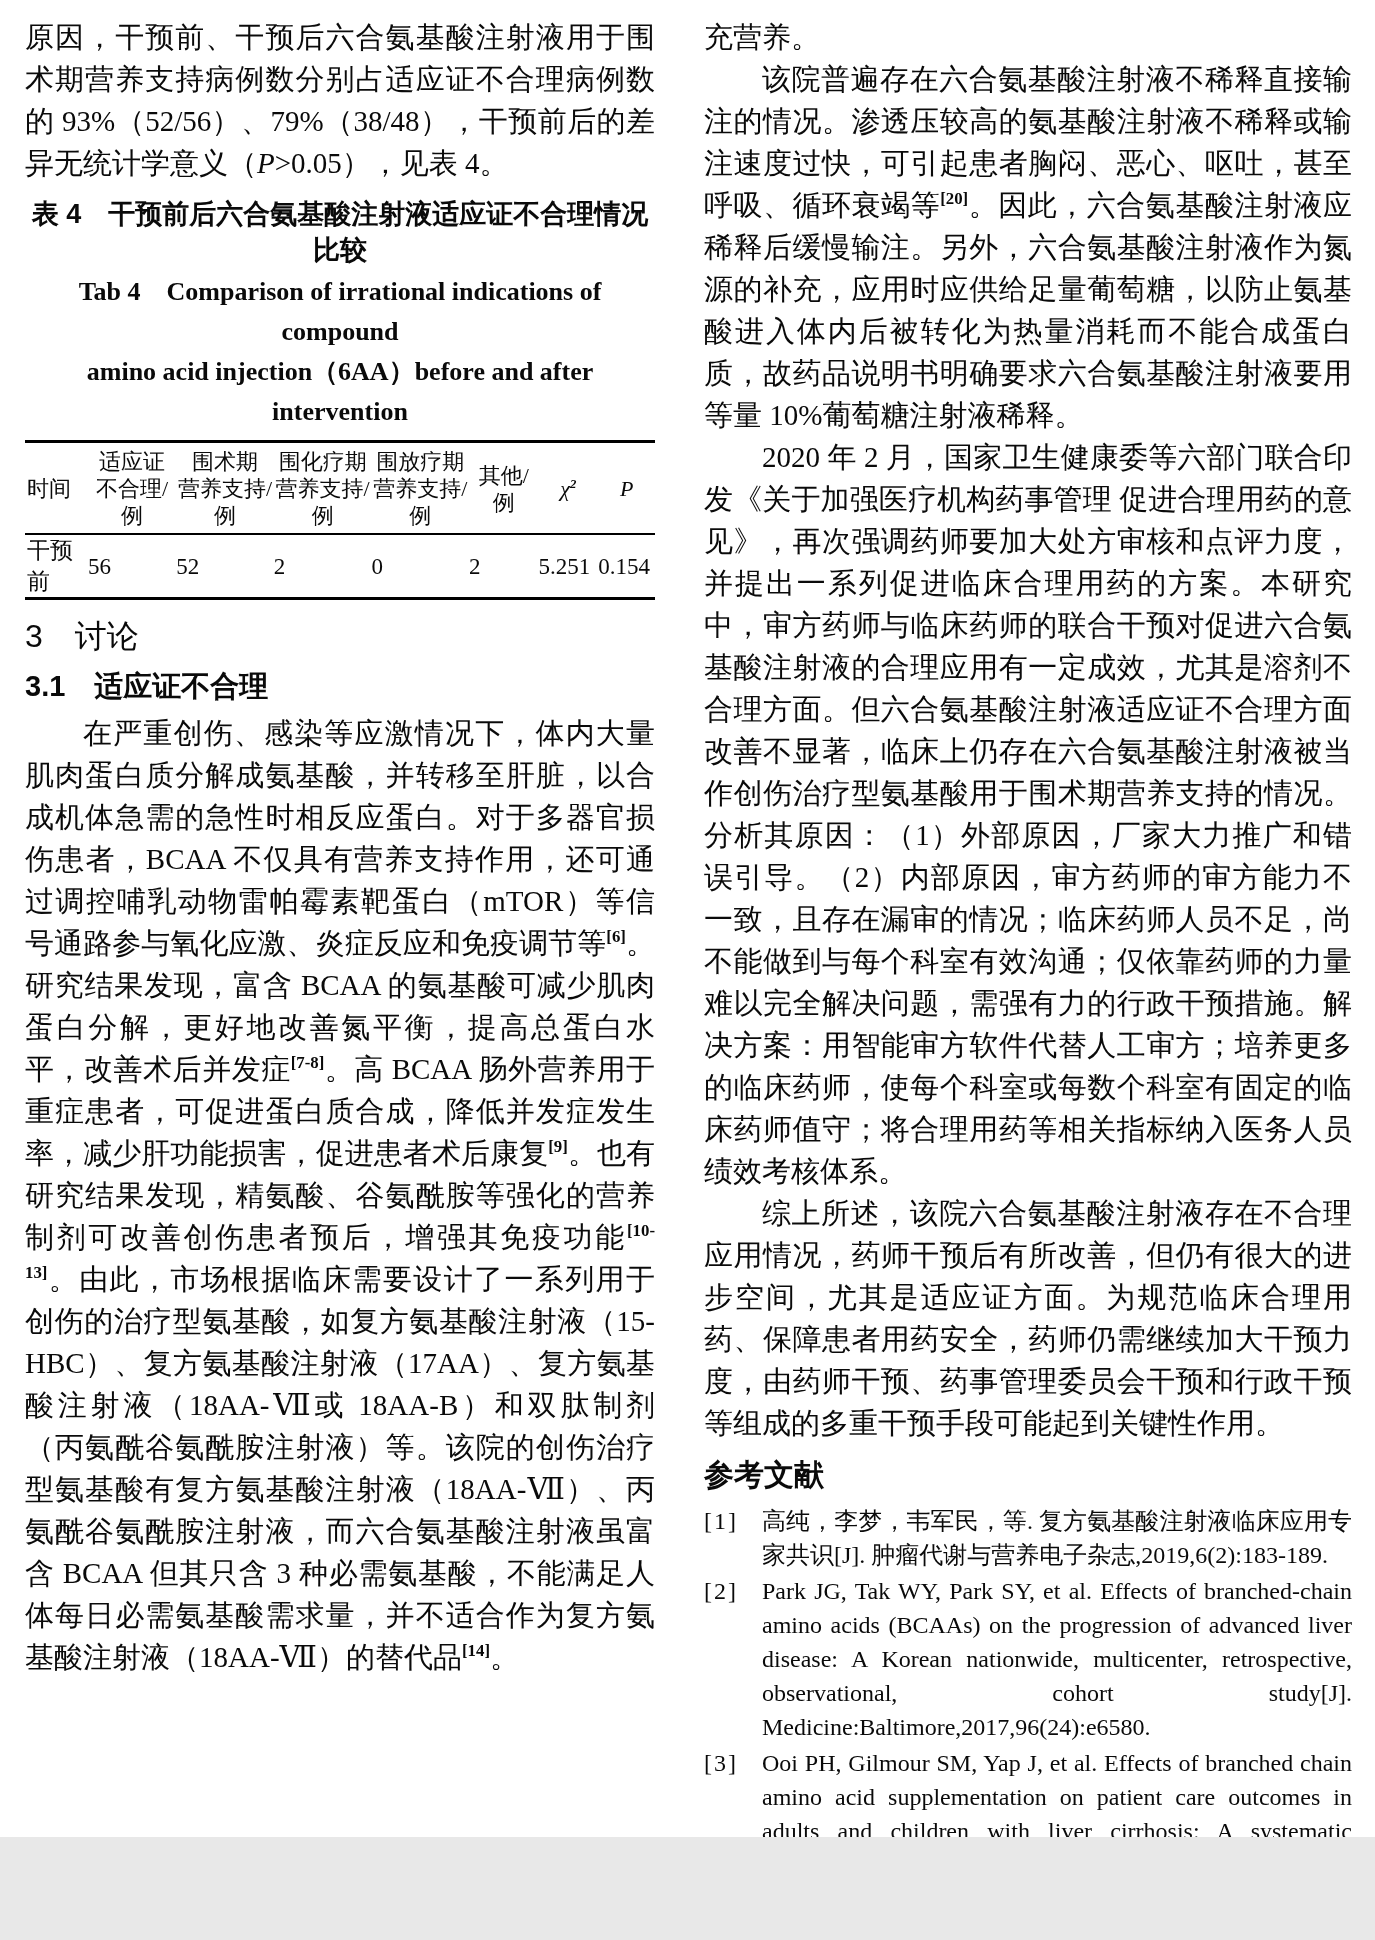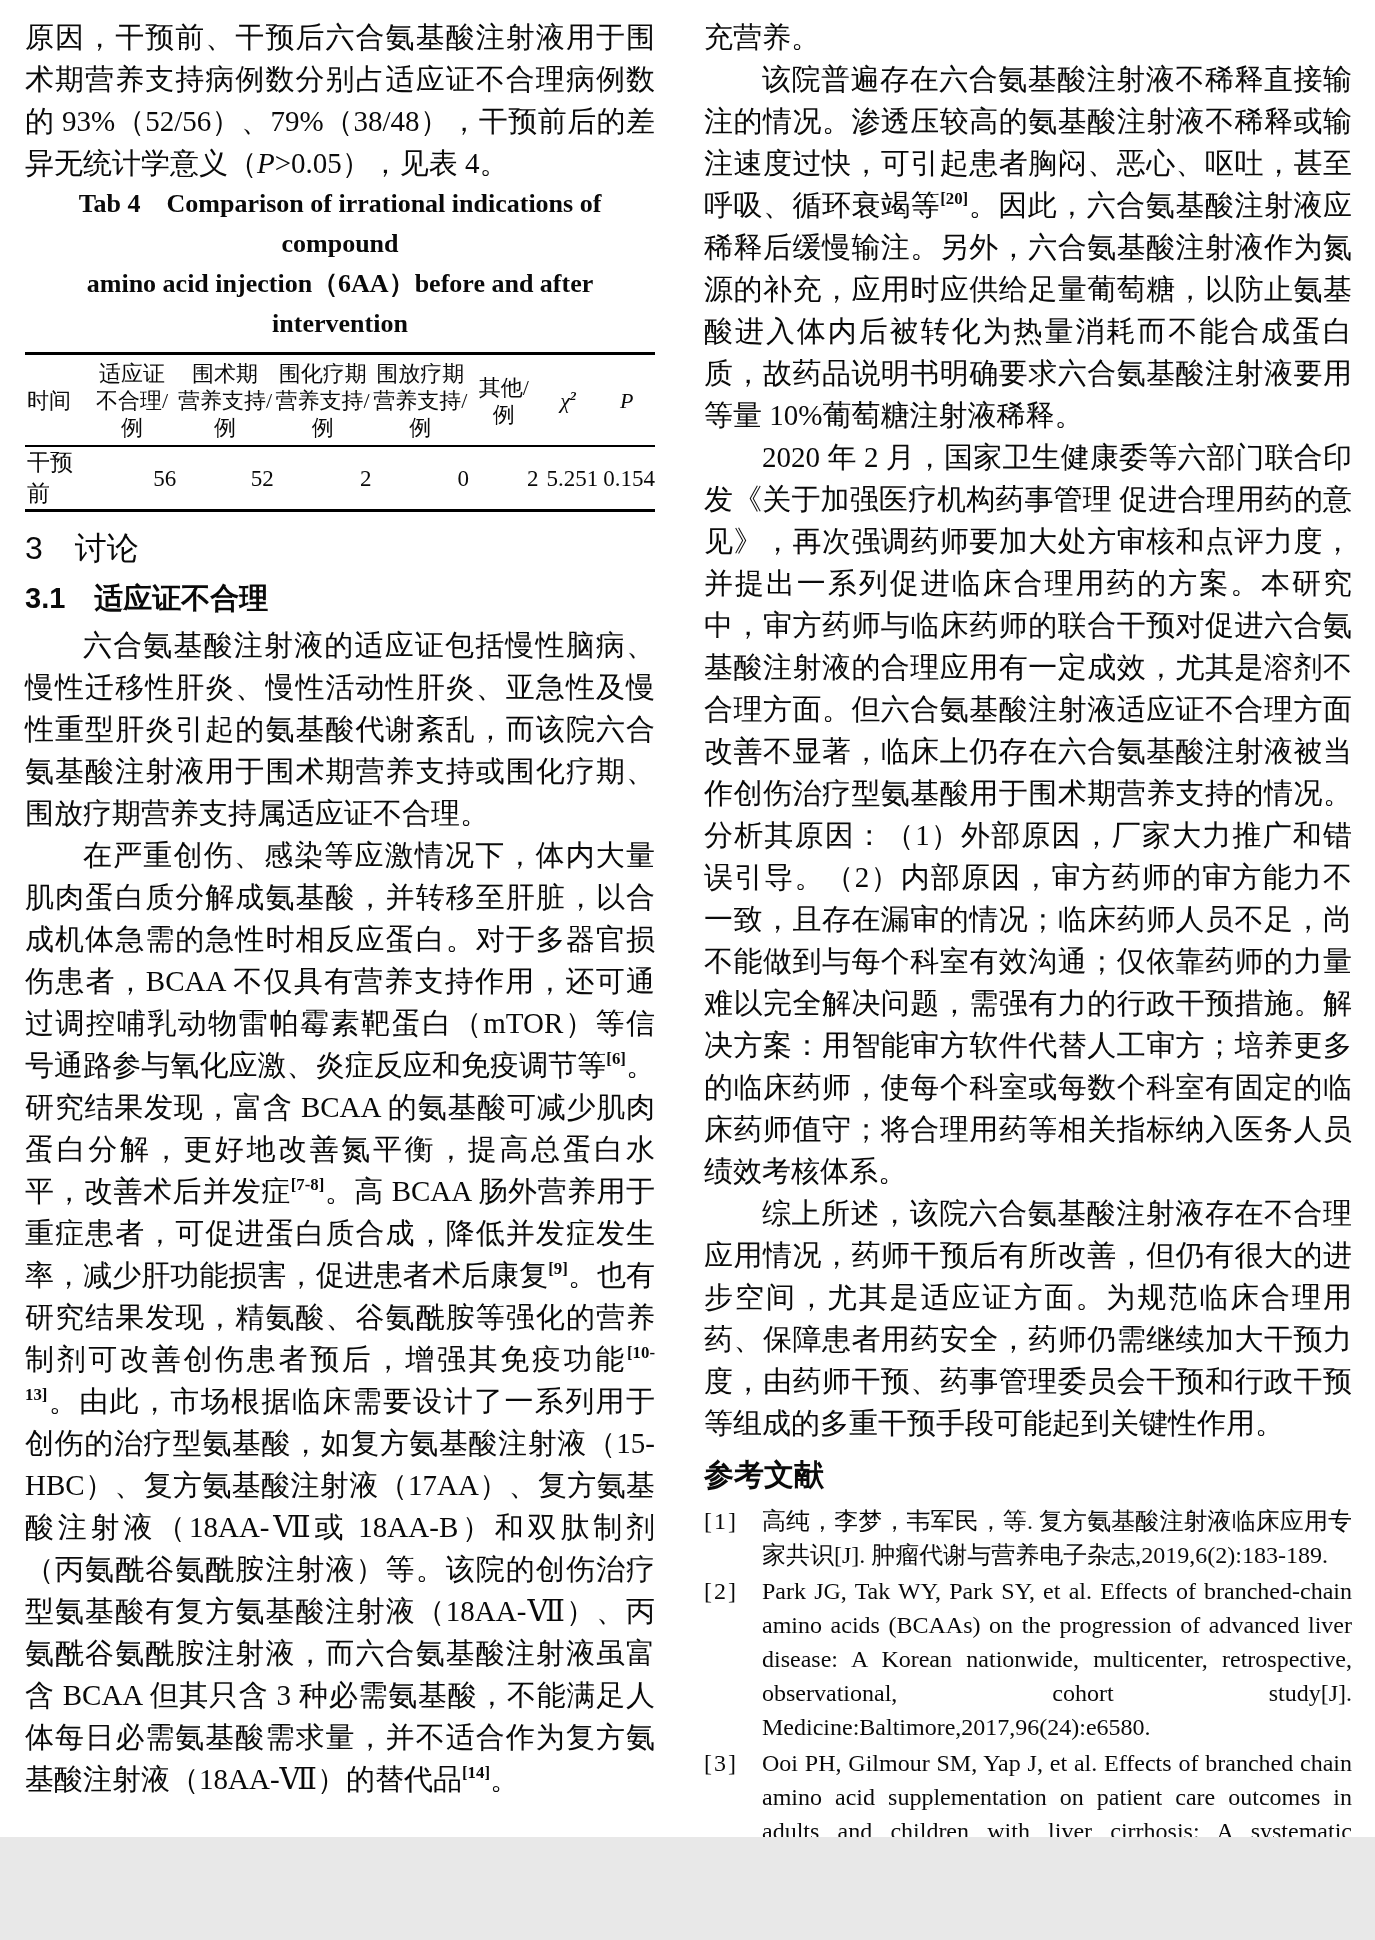--- a/index.html
+++ b/index.html
@@ -21,21 +21,21 @@
   .caption-zh {
     font-family:"Liberation Sans","DejaVu Sans",sans-serif; font-weight:bold;
     font-size:27px; text-align:center; margin:12px 0 4px; line-height:36px;
   }
   .caption-en { font-weight:bold; font-size:26px; text-align:center; line-height:40px; }
 
   table.t4 { width:100%; border-collapse:collapse; margin:8px 0 2px;
              border-top:3px solid #000; border-bottom:3px solid #000; }
   .t4 th { font-weight:normal; font-size:22px; line-height:27px; padding:5px 0 4px;
            vertical-align:middle; border-bottom:2px solid #000; text-align:center; }
-  .t4 td { font-size:23px; line-height:31px; text-align:right; padding:0; }
+  .t4 td { font-size:23px; line-height:31px; text-align:left; padding:0; }
   .t4 .first { text-align:left; padding-left:2px; }
 
   h2.sec {
     font-family:"Liberation Sans","DejaVu Sans",sans-serif;
     font-size:32px; font-weight:normal; margin:16px 0 10px; line-height:40px;
   }
   h3.subsec {
     font-family:"Liberation Sans","DejaVu Sans",sans-serif;
     font-size:29px; font-weight:bold; margin:8px 0 6px; line-height:40px;
   }
@@ -56,20 +56,21 @@
 </style>
 </head>
 <body>
 
 <div class="page">
 
   <div class="col col-left">
 
     <p class="body">原因，干预前、干预后六合氨基酸注射液用于围术期营养支持病例数分别占适应证不合理病例数的 93%（52/56）、79%（38/48），干预前后的差异无统计学意义（<i>P</i>&gt;0.05），见表 4。</p>
 
+    <div class="caption-zh">表 4　干预前后六合氨基酸注射液适应证不合理情况比较</div>
     <div class="caption-en">
       <div>Tab 4　Comparison of irrational indications of compound</div>
       <div>amino acid injection（6AA）before and after intervention</div>
     </div>
 
     <table class="t4">
       <colgroup>
         <col style="width:10%">
           <col style="width:14%">
           <col style="width:15.5%">
@@ -121,21 +122,20 @@
           <td>2</td>
           <td>5.251</td>
           <td>0.154</td>
         </tr>
       </tbody>
     </table>
 
     <h2 class="sec">3　讨论</h2>
     <h3 class="subsec">3.1　适应证不合理</h3>
 
-    <p class="body indent">六合氨基酸注射液的适应证包括慢性脑病、慢性迁移性肝炎、慢性活动性肝炎、亚急性及慢性重型肝炎引起的氨基酸代谢紊乱，而该院六合氨基酸注射液用于围术期营养支持或围化疗期、围放疗期营养支持属适应证不合理。</p>
     <p class="body indent">在严重创伤、感染等应激情况下，体内大量肌肉蛋白质分解成氨基酸，并转移至肝脏，以合成机体急需的急性时相反应蛋白。对于多器官损伤患者，BCAA 不仅具有营养支持作用，还可通过调控哺乳动物雷帕霉素靶蛋白（mTOR）等信号通路参与氧化应激、炎症反应和免疫调节等<sup>[6]</sup>。研究结果发现，富含 BCAA 的氨基酸可减少肌肉蛋白分解，更好地改善氮平衡，提高总蛋白水平，改善术后并发症<sup>[7-8]</sup>。高 BCAA 肠外营养用于重症患者，可促进蛋白质合成，降低并发症发生率，减少肝功能损害，促进患者术后康复<sup>[9]</sup>。也有研究结果发现，精氨酸、谷氨酰胺等强化的营养制剂可改善创伤患者预后，增强其免疫功能<sup>[10-13]</sup>。由此，市场根据临床需要设计了一系列用于创伤的治疗型氨基酸，如复方氨基酸注射液（15-HBC）、复方氨基酸注射液（17AA）、复方氨基酸注射液（18AA-Ⅶ或 18AA-B）和双肽制剂（丙氨酰谷氨酰胺注射液）等。该院的创伤治疗型氨基酸有复方氨基酸注射液（18AA-Ⅶ）、丙氨酰谷氨酰胺注射液，而六合氨基酸注射液虽富含 BCAA 但其只含 3 种必需氨基酸，不能满足人体每日必需氨基酸需求量，并不适合作为复方氨基酸注射液（18AA-Ⅶ）的替代品<sup>[14]</sup>。</p>
 
   </div>
 
   <div class="col col-right">
 
     <p class="body">充营养。</p>
 
     <p class="body indent">该院普遍存在六合氨基酸注射液不稀释直接输注的情况。渗透压较高的氨基酸注射液不稀释或输注速度过快，可引起患者胸闷、恶心、呕吐，甚至呼吸、循环衰竭等<sup>[20]</sup>。因此，六合氨基酸注射液应稀释后缓慢输注。另外，六合氨基酸注射液作为氮源的补充，应用时应供给足量葡萄糖，以防止氨基酸进入体内后被转化为热量消耗而不能合成蛋白质，故药品说明书明确要求六合氨基酸注射液要用等量 10%葡萄糖注射液稀释。</p>
 

